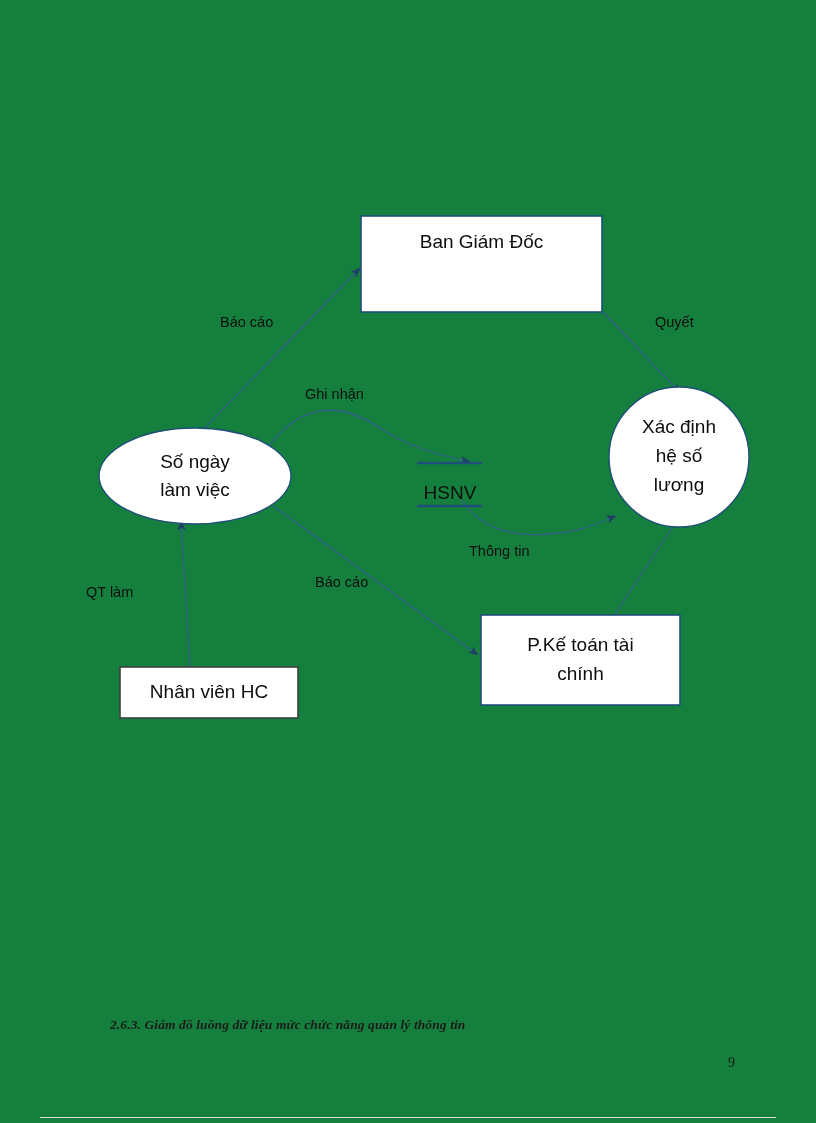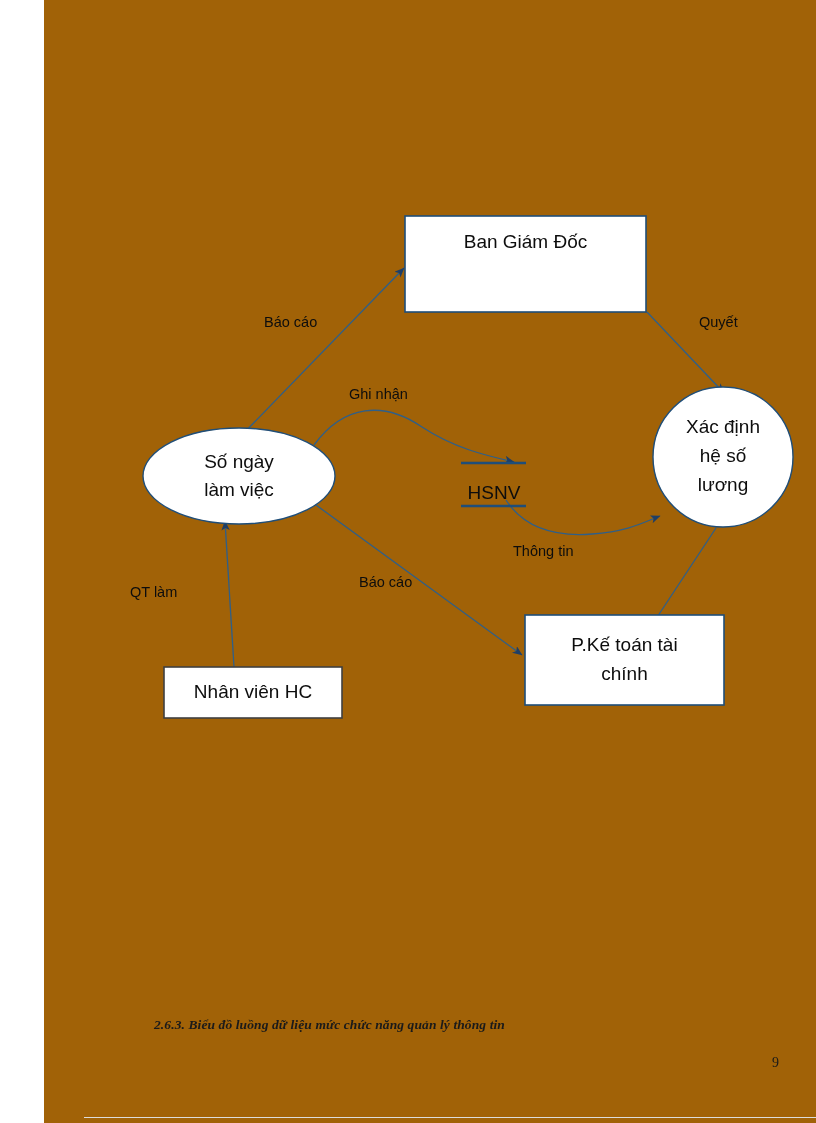--- a/index.html
+++ b/index.html
@@ -10,22 +10,21 @@
   body {
     width: 816px;
     height: 1123px;
     position: relative;
     font-family: "Liberation Sans", sans-serif;
     overflow: hidden;
   }
   #page {
     position: absolute;
     inset: 0;
-    background: #a16207;
-    margin-left: 44px;
+    background: #15803d;
   }
   #diagram-svg {
     position: absolute;
     left: 0;
     top: 0;
     width: 816px;
     height: 1123px;
   }
   .node-label {
     font-family: "Liberation Sans", sans-serif;
@@ -180,19 +179,19 @@
     <text class="flow-label" x="305" y="399">Ghi nhận</text>
 
     <text class="flow-label" x="469" y="556">Thông tin</text>
 
     <text class="flow-label" x="86" y="597">QT làm</text>
 
     <text class="flow-label" x="315" y="587">Báo cáo</text>
 
   </svg>
 
-  <div class="caption">2.6.3. Biểu đồ luồng dữ liệu mức chức năng quản lý thông tin</div>
+  <div class="caption">2.6.3. Giám đồ luồng dữ liệu mức chức năng quản lý thông tin</div>
 
   <div class="page-number">9</div>
 
   <div class="footer-rule"></div>
 
 </div>
 
 </body></html>

